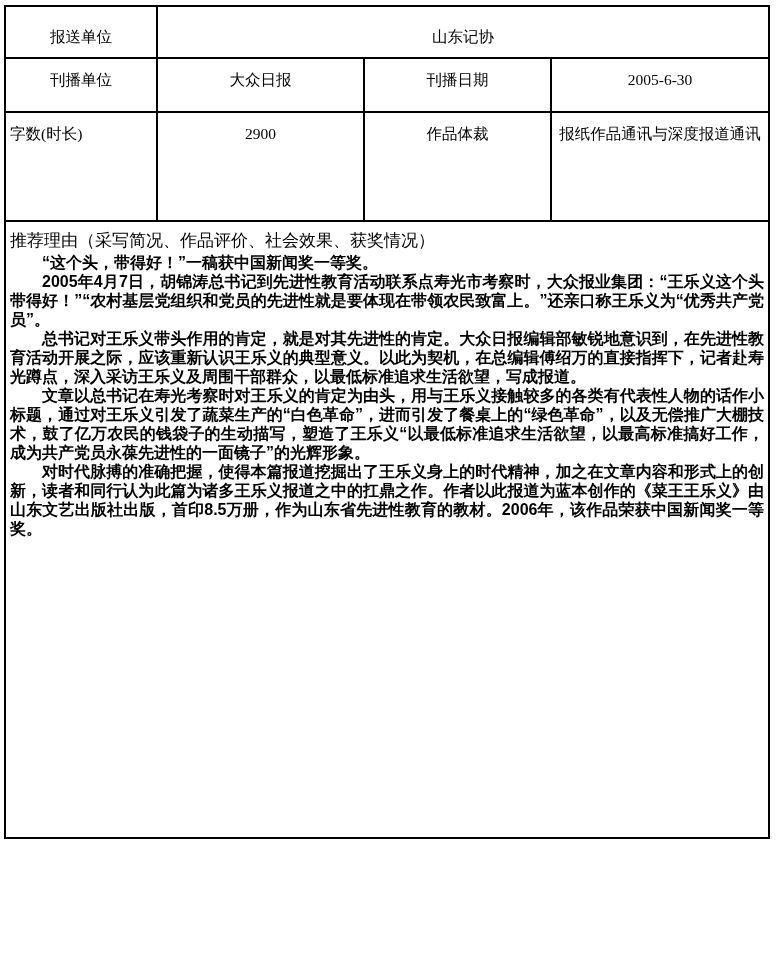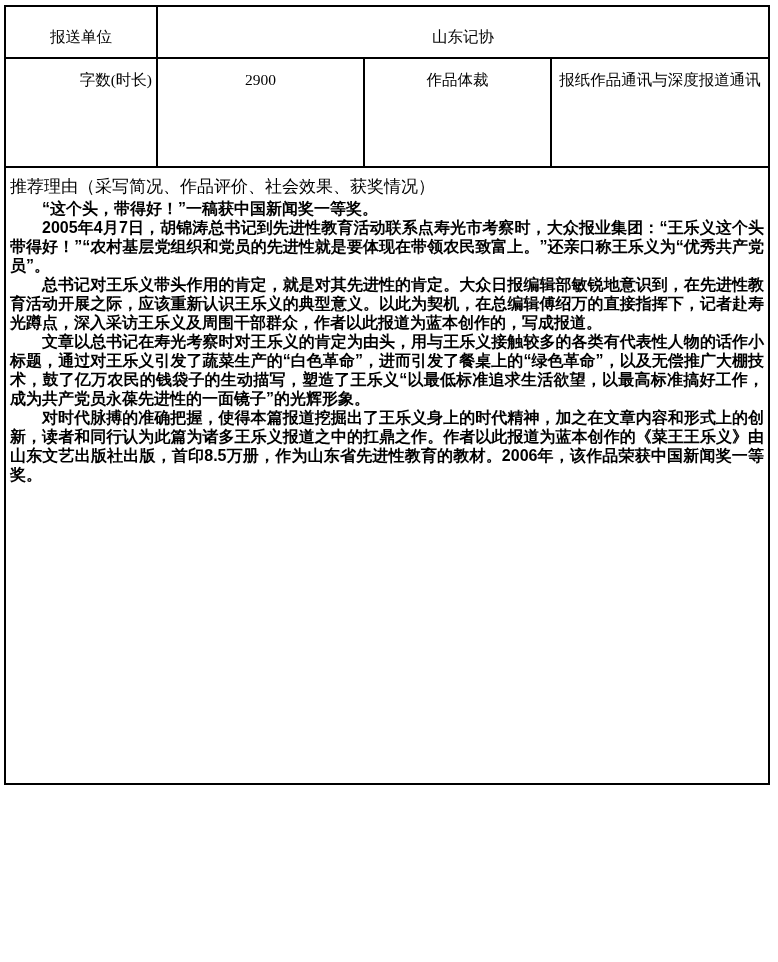--- a/index.html
+++ b/index.html
@@ -21,21 +21,21 @@
     border: 2px solid #000000;
     padding: 8px 4px 2px 4px;
     vertical-align: top;
     font-size: 15.5px;
     line-height: 1.7;
     overflow: hidden;
     word-break: break-all;
   }
   tr.r1 td { vertical-align: middle; padding-top: 12px; }
   td.center { text-align: center; }
-  td.leftpad { text-align: right; padding-left: 8px; }
+  td.leftpad { text-align: left; padding-left: 8px; }
   
   td.rec {
     text-align: left;
     padding: 4px 8px 4px 8px;
     vertical-align: top;
   }
   .rec-header {
     font-size: 17px;
     font-weight: normal;
     line-height: 1.35;
@@ -67,34 +67,40 @@
   </colgroup>
 
   <tbody>
       <tr class="r1" style="height:52px">
     <td class="center">报送单位</td>
     <td colspan="5" class="center">山东记协</td>
   </tr>
 
 
 
+  <tr style="height:54px">
+    <td class="center">刊播单位</td>
+    <td colspan="2" class="center">大众日报</td>
+    <td colspan="2" class="center">刊播日期</td>
+    <td class="center">2005-6-30</td>
+  </tr>
 
   <tr style="height:109px">
     <td class="leftpad">字数(时长)</td>
     <td colspan="2" class="center">2900</td>
     <td colspan="2" class="center">作品体裁</td>
     <td class="center">报纸作品通讯与深度报道通讯</td>
   </tr>
 
   <tr style="height:617px">
     <td colspan="6" class="rec">
       <div class="rec-header">推荐理由（采写简况、作品评价、社会效果、获奖情况）</div>
       <div class="rec-body">
         <p>“这个头，带得好！”一稿获中国新闻奖一等奖。</p>
         <p>2005年4月7日，胡锦涛总书记到先进性教育活动联系点寿光市考察时，大众报业集团：“王乐义这个头带得好！”“农村基层党组织和党员的先进性就是要体现在带领农民致富上。”还亲口称王乐义为“优秀共产党员”。</p>
-        <p>总书记对王乐义带头作用的肯定，就是对其先进性的肯定。大众日报编辑部敏锐地意识到，在先进性教育活动开展之际，应该重新认识王乐义的典型意义。以此为契机，在总编辑傅绍万的直接指挥下，记者赴寿光蹲点，深入采访王乐义及周围干部群众，作者以此报道为蓝本创作的，写成报道。</p>
+        <p>总书记对王乐义带头作用的肯定，就是对其先进性的肯定。大众日报编辑部敏锐地意识到，在先进性教育活动开展之际，应该重新认识王乐义的典型意义。以此为契机，在总编辑傅绍万的直接指挥下，记者赴寿光蹲点，深入采访王乐义及周围干部群众，以最低标准追求生活欲望，写成报道。</p>
         <p>文章以总书记在寿光考察时对王乐义的肯定为由头，用与王乐义接触较多的各类有代表性人物的话作小标题，通过对王乐义引发了蔬菜生产的“白色革命”，进而引发了餐桌上的“绿色革命”，以及无偿推广大棚技术，鼓了亿万农民的钱袋子的生动描写，塑造了王乐义“以最低标准追求生活欲望，以最高标准搞好工作，成为共产党员永葆先进性的一面镜子”的光辉形象。</p>
         <p>对时代脉搏的准确把握，使得本篇报道挖掘出了王乐义身上的时代精神，加之在文章内容和形式上的创新，读者和同行认为此篇为诸多王乐义报道之中的扛鼎之作。作者以此报道为蓝本创作的《菜王王乐义》由山东文艺出版社出版，首印8.5万册，作为山东省先进性教育的教材。2006年，该作品荣获中国新闻奖一等奖。</p>
       </div>
     </td>
   </tr>
 </tbody>
   </table>
 
 </body></html>

